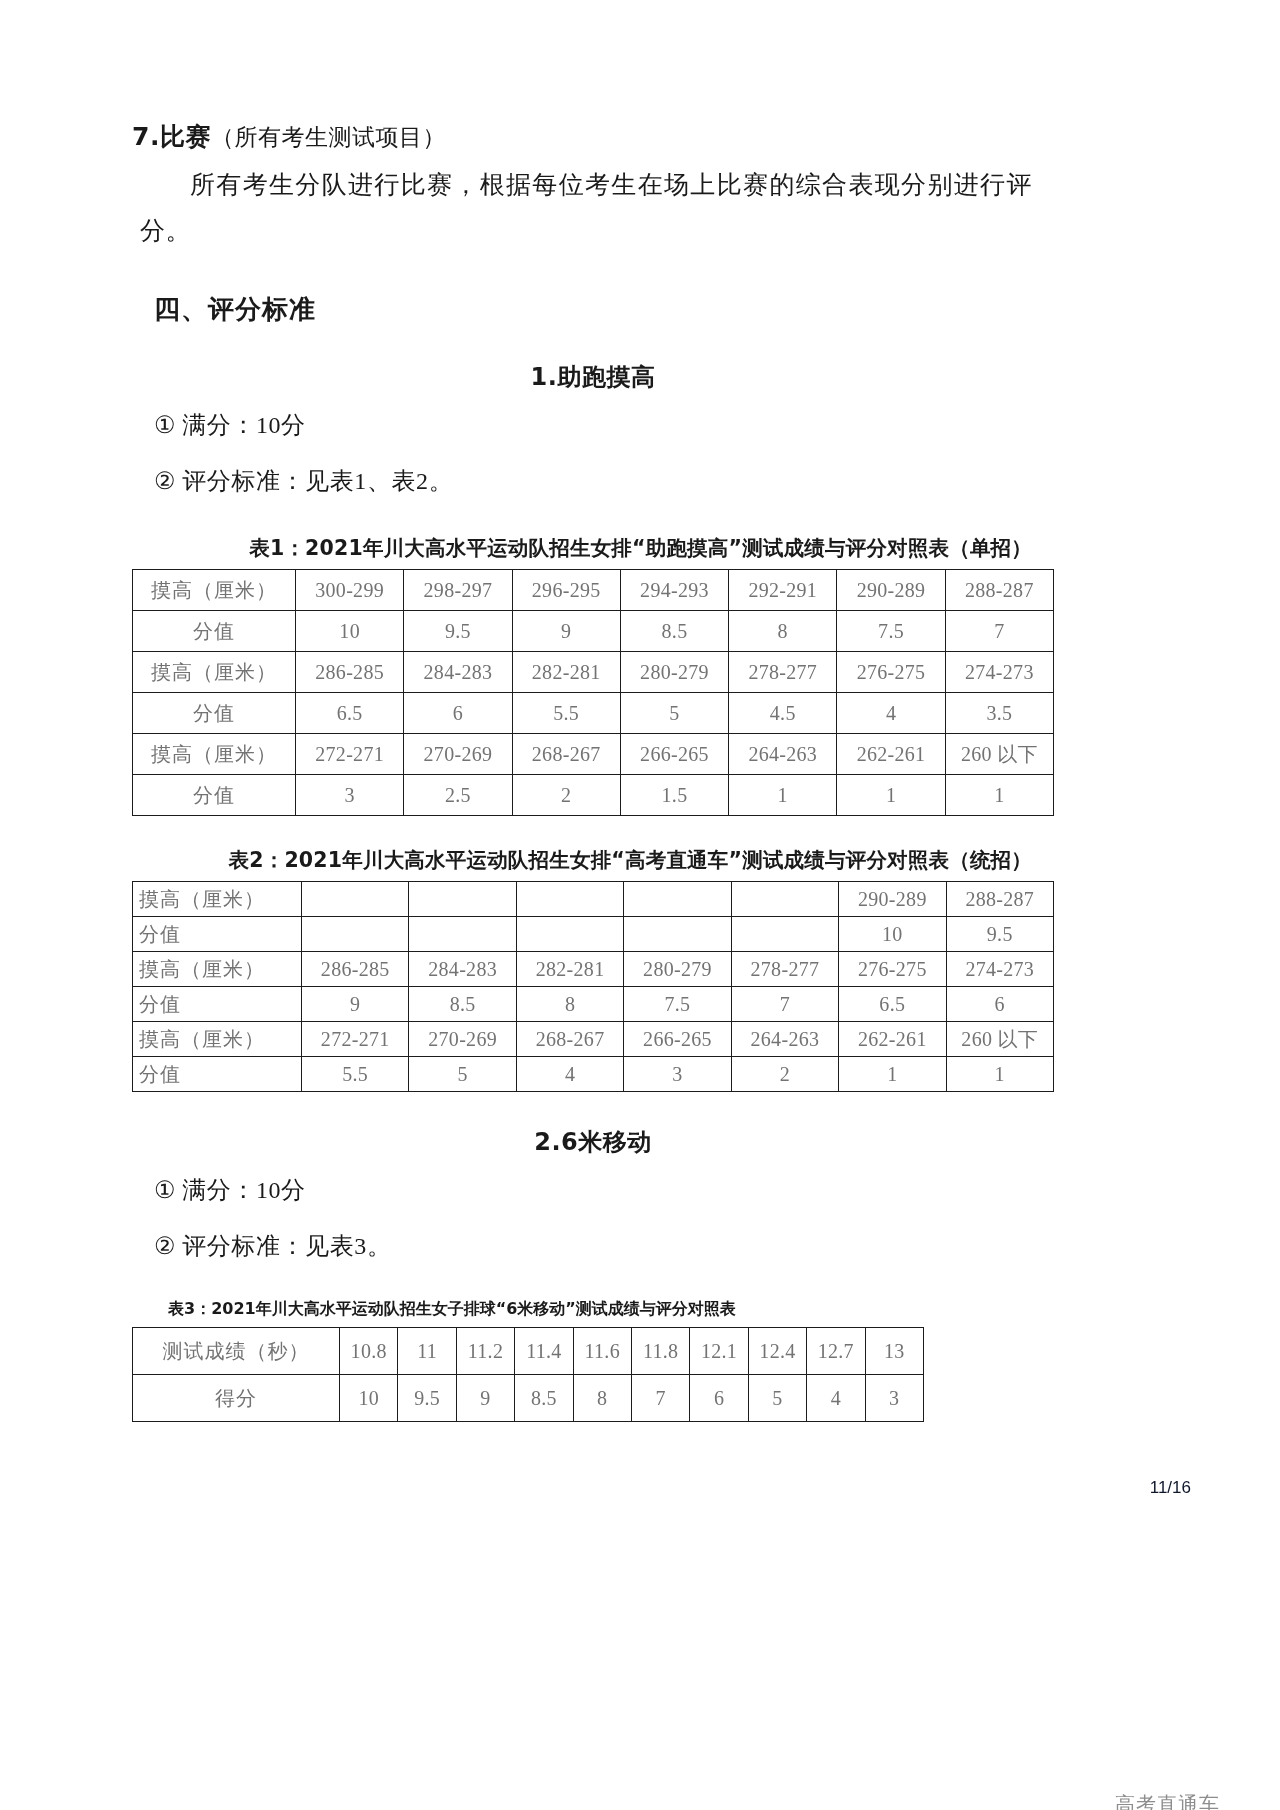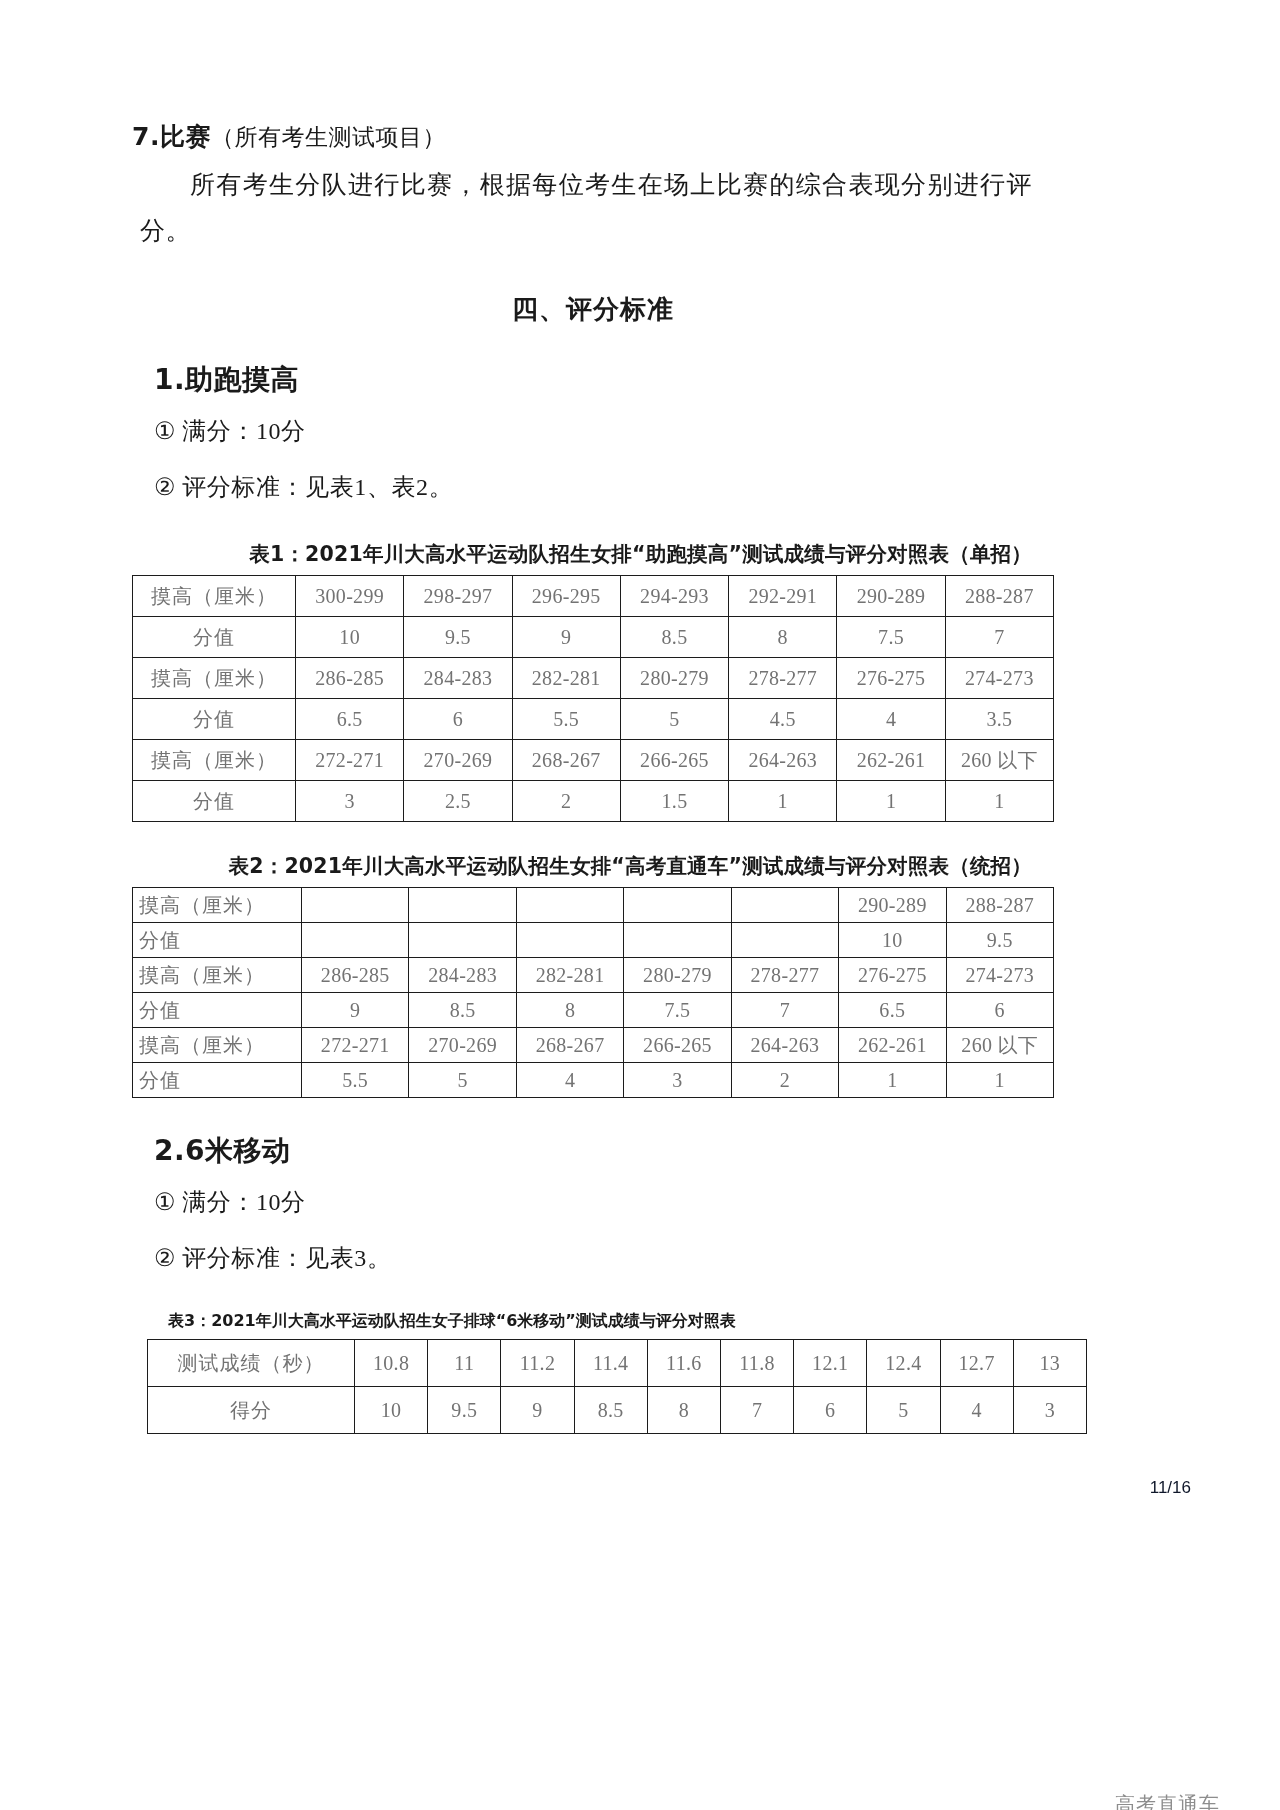--- a/index.html
+++ b/index.html
@@ -48,28 +48,28 @@
     text-align: justify;
     letter-spacing: 0.6px;
   }
   .indent2 { text-indent: 2em; }
   .h-section {
     font-family: "DejaVu Sans", "Liberation Sans", sans-serif;
     font-weight: bold;
     font-size: 26px;
     letter-spacing: 1px;
     margin: 38px 0 0 22px;
-    text-align: center;
   }
   .h-item {
     font-family: "DejaVu Sans", "Liberation Sans", sans-serif;
     font-weight: bold;
-    font-size: 28px;
+    font-size: 24px;
     letter-spacing: 0.5px;
     margin: 34px 0 0 22px;
+    text-align: center;
   }
   .bullet-line {
     font-size: 24px;
     line-height: 1.9;
     margin: 10px 0 0 22px;
     letter-spacing: 0.6px;
   }
   .circnum {
     font-size: 24px;
     margin-right: 6px;
@@ -105,21 +105,21 @@
   }
 
   
   #table1, #table2 { width: 922px; margin-left: 0px; }
   #table1 td { height: 40px; }
   #table1 td.lbl { width: 162px; }
   #table2 td { height: 34px; }
   #table2 td.lbl { width: 162px; text-align: left; padding-left: 6px; }
 
   
-  #table3 { width: 940px; margin-left: 15px; }
+  #table3 { width: 792px; margin-left: 0px; }
   #table3 td { height: 46px; }
   #table3 td.lbl { width: 206px; }
 
   .t3-title {
     font-family: "DejaVu Sans", "Liberation Sans", sans-serif;
     font-weight: bold;
     font-size: 16px;
     margin: 30px 0 7px 36px;
     white-space: nowrap;
   }

